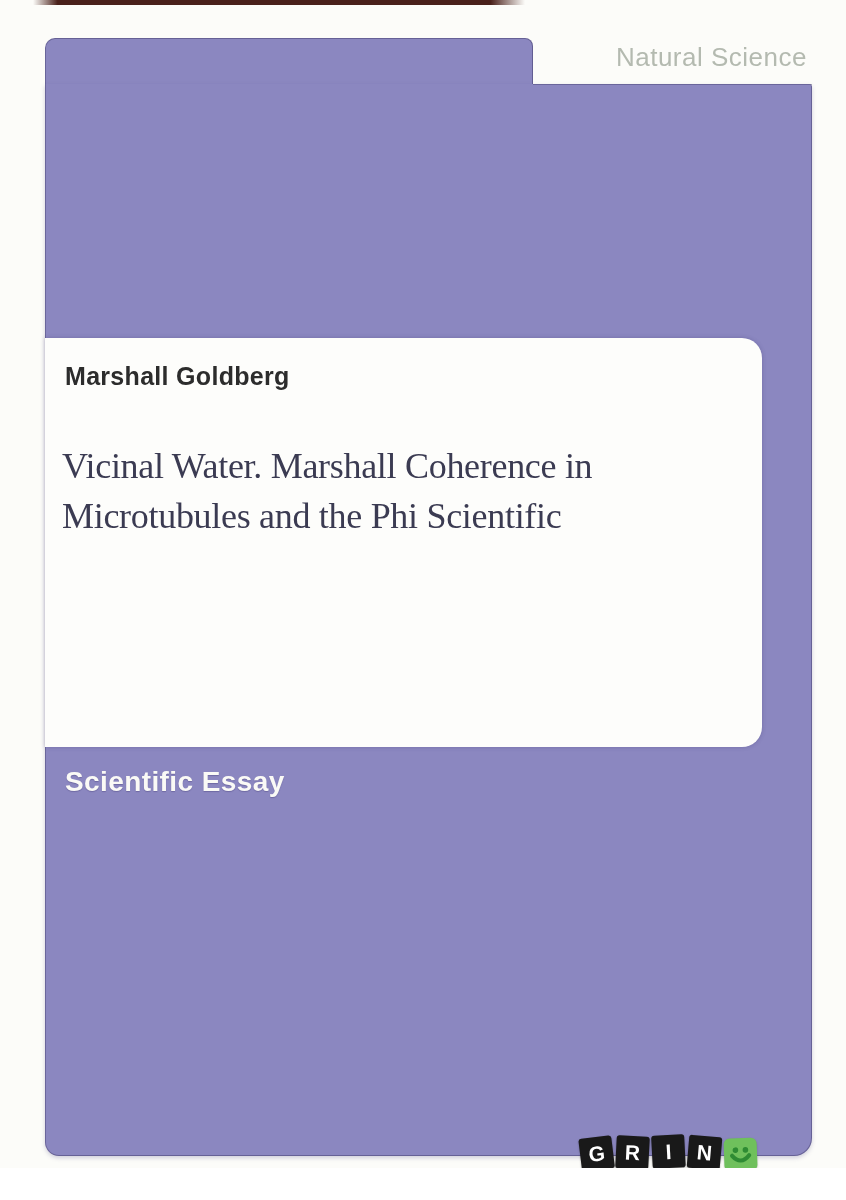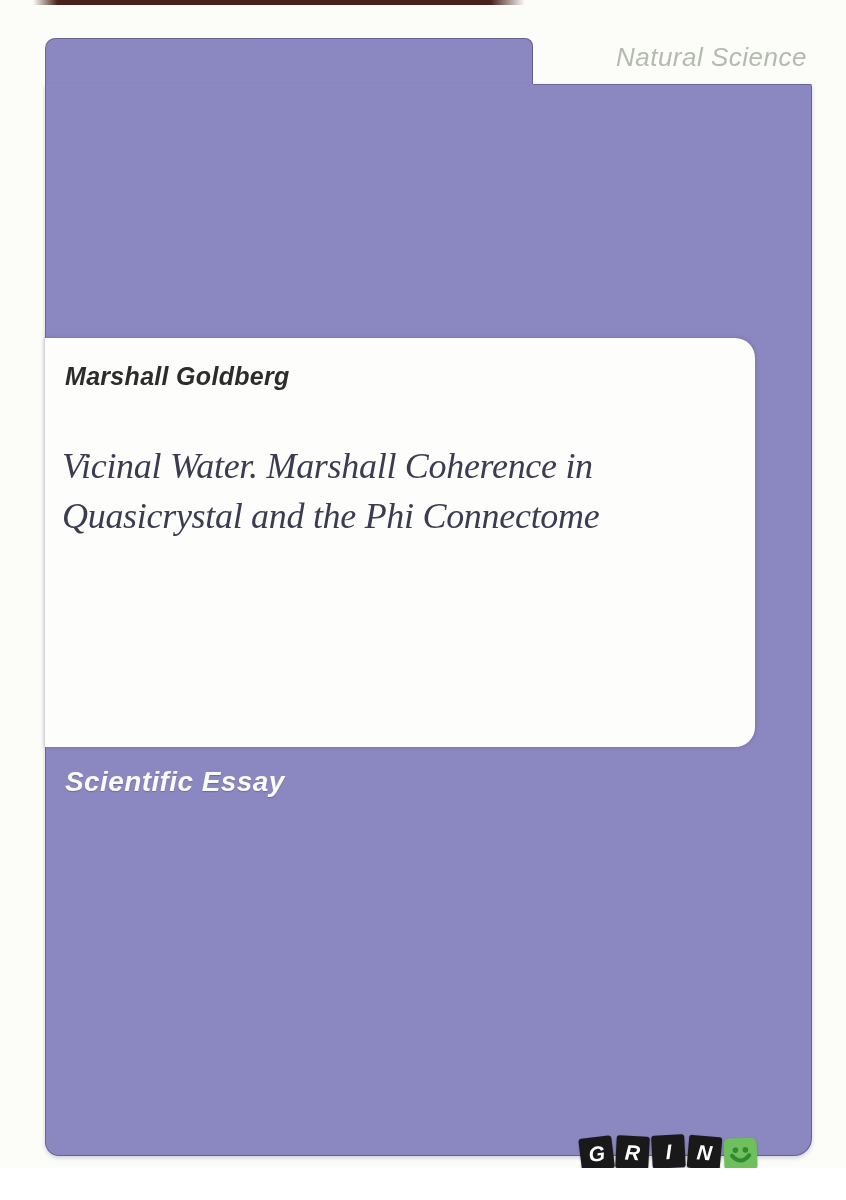--- a/index.html
+++ b/index.html
@@ -6,21 +6,20 @@
   body {
     font-family: "Liberation Sans", sans-serif;
     background: #ffffff;
   }
   .page {
     position: relative;
     width: 846px;
     height: 1168px;
     background: var(--page-bg, #fcfcf9);
     overflow: hidden;
-    font-style: italic;
   }
 
   
   .spine-bar {
     position: absolute;
     left: 33px; top: 0;
     width: 492px; height: 5px;
     background: linear-gradient(to right,
       rgba(74,33,27,0) 0%, var(--maroon-bar, #4a211b) 5%,
       var(--maroon-bar, #4a211b) 93%, rgba(74,33,27,0) 100%);
@@ -68,20 +67,21 @@
   }
 
   
   .title-box {
     position: absolute;
     left: 45px; top: 338px;
     width: 710px; height: 409px;
     background: var(--box-white, #fdfdfb);
     border-radius: 0 20px 20px 0;
     box-shadow: 0 0 4px rgba(60,52,110,0.30);
+    padding-left: 7px;
   }
   .author-name {
     position: absolute;
     left: 20px; top: 24px;
     font-size: 25px;
     font-weight: bold;
     letter-spacing: 0.3px;
     color: var(--author-ink, #2c2c2c);
   }
   .book-title {
@@ -149,21 +149,21 @@
   <div class="cover-tab"></div>
   <div class="cover-main"></div>
   <div class="cover-main-top-edge"></div>
 
   <div class="category-label">Natural Science</div>
 
   <div class="title-box">
     <div class="author-name">Marshall Goldberg</div>
     <div class="book-title">
       <div class="title-line">Vicinal Water. Marshall Coherence in</div>
-      <div class="title-line">Quasicrystal and the Phi Connectome</div>
+      <div class="title-line">Microtubules and the Phi Scientific</div>
     </div>
   </div>
 
   <div class="doc-type-label">Scientific Essay</div>
 
   <div class="grin-logo">
     <span class="tile tile-g">G</span>
     <span class="tile tile-r">R</span>
     <span class="tile tile-i">I</span>
     <span class="tile tile-n">N</span>

